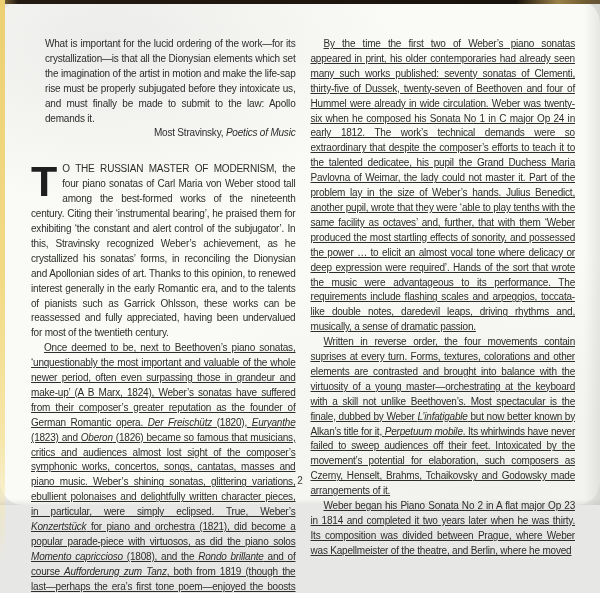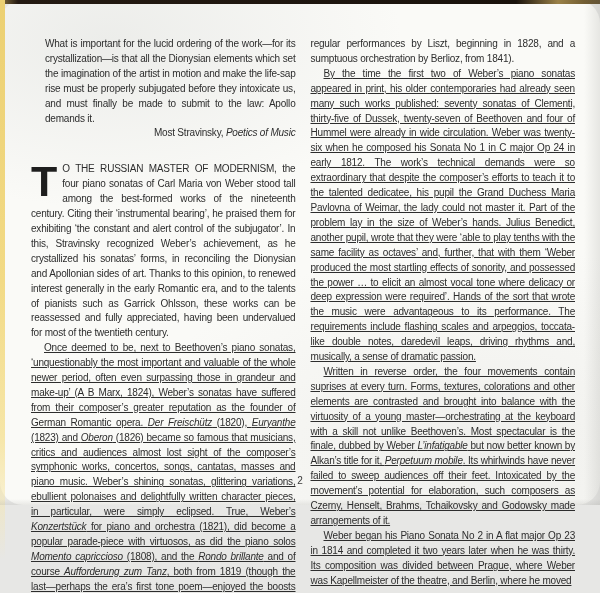--- a/index.html
+++ b/index.html
@@ -84,21 +84,20 @@
     <div class="col">
       <div class="epigraph">
         <p class="para">What is important for the lucid ordering of the work—for its crystallization—is that all the Dionysian elements which set the imagination of the artist in motion and make the life-sap rise must be properly subjugated before they intoxicate us, and must finally be made to submit to the law: Apollo demands it.</p>
         <p class="para epi-attr"><span>Most Stravinsky, </span><i>Poetics of Music</i></p>
       </div>
       <p class="para"><span class="dropcap">T</span><span><span>O THE RUSSIAN MASTER OF MODERNISM, the four piano sonatas of Carl Maria von Weber stood tall among the best-formed works of the nineteenth century. Citing their ‘instrumental bearing’, he praised them for exhibiting ‘the constant and alert control of the subjugator’. In this, Stravinsky recognized Weber’s achievement, as he crystallized his sonatas’ forms, in reconciling the Dionysian and Apollonian sides of art. Thanks to this opinion, to renewed interest generally in the early Romantic era, and to the talents of pianists such as Garrick Ohlsson, these works can be reassessed and fully appreciated, having been undervalued for most of the twentieth century.</span></span></p>
       <p class="para indent"><span>Once deemed to be, next to Beethoven’s piano sonatas, ‘unquestionably the most important and valuable of the whole newer period, often even surpassing those in grandeur and make-up’ (A B Marx, 1824), Weber’s sonatas have suffered from their composer’s greater reputation as the founder of German Romantic opera. </span><i>Der Freischütz</i><span> (1820), </span><i>Euryanthe</i><span> (1823) and </span><i>Oberon</i><span> (1826) became so famous that musicians, critics and audiences almost lost sight of the composer’s symphonic works, concertos, songs, cantatas, masses and piano music. Weber’s shining sonatas, glittering variations, ebullient polonaises and delightfully written character pieces, in particular, were simply eclipsed. True, Weber’s </span><i>Konzertstück</i><span> for piano and orchestra (1821), did become a popular parade-piece with virtuosos, as did the piano solos </span><i>Momento capriccioso</i><span> (1808), and the </span><i>Rondo brillante</i><span> and of course </span><i>Aufforderung zum Tanz</i><span>, both from 1819 (though the last—perhaps the era’s first tone poem—enjoyed the boosts of</span></p>
     </div>
 
     <div class="col">
-      <p class="para"><span>regular performances by Liszt, beginning in 1828, and a sumptuous orchestration by Berlioz, from 1841).</span></p>
       <p class="para indent"><span>By the time the first two of Weber’s piano sonatas appeared in print, his older contemporaries had already seen many such works published: seventy sonatas of Clementi, thirty-five of Dussek, twenty-seven of Beethoven and four of Hummel were already in wide circulation. Weber was twenty-six when he composed his Sonata No 1 in C major Op 24 in early 1812. The work’s technical demands were so extraordinary that despite the composer’s efforts to teach it to the talented dedicatee, his pupil the Grand Duchess Maria Pavlovna of Weimar, the lady could not master it. Part of the problem lay in the size of Weber’s hands. Julius Benedict, another pupil, wrote that they were ‘able to play tenths with the same facility as octaves’ and, further, that with them ‘Weber produced the most startling effects of sonority, and possessed the power … to elicit an almost vocal tone where delicacy or deep expression were required’. Hands of the sort that wrote the music were advantageous to its performance. The requirements include flashing scales and arpeggios, toccata-like double notes, daredevil leaps, driving rhythms and, musically, a sense of dramatic passion.</span></p>
       <p class="para indent"><span>Written in reverse order, the four movements contain suprises at every turn. Forms, textures, colorations and other elements are contrasted and brought into balance with the virtuosity of a young master—orchestrating at the keyboard with a skill not unlike Beethoven’s. Most spectacular is the finale, dubbed by Weber </span><i>L’infatigable</i><span> but now better known by Alkan’s title for it, </span><i>Perpetuum mobile</i><span>. Its whirlwinds have never failed to sweep audiences off their feet. Intoxicated by the movement’s potential for elaboration, such composers as Czerny, Henselt, Brahms, Tchaikovsky and Godowsky made arrangements of it.</span></p>
       <p class="para indent"><span>Weber began his Piano Sonata No 2 in A flat major Op 23 in 1814 and completed it two years later when he was thirty. Its composition was divided between Prague, where Weber was Kapellmeister of the theatre, and Berlin, where he moved</span></p>
     </div>
 
   </div>
 
   <div class="page-number">2</div>
 </div>
 

